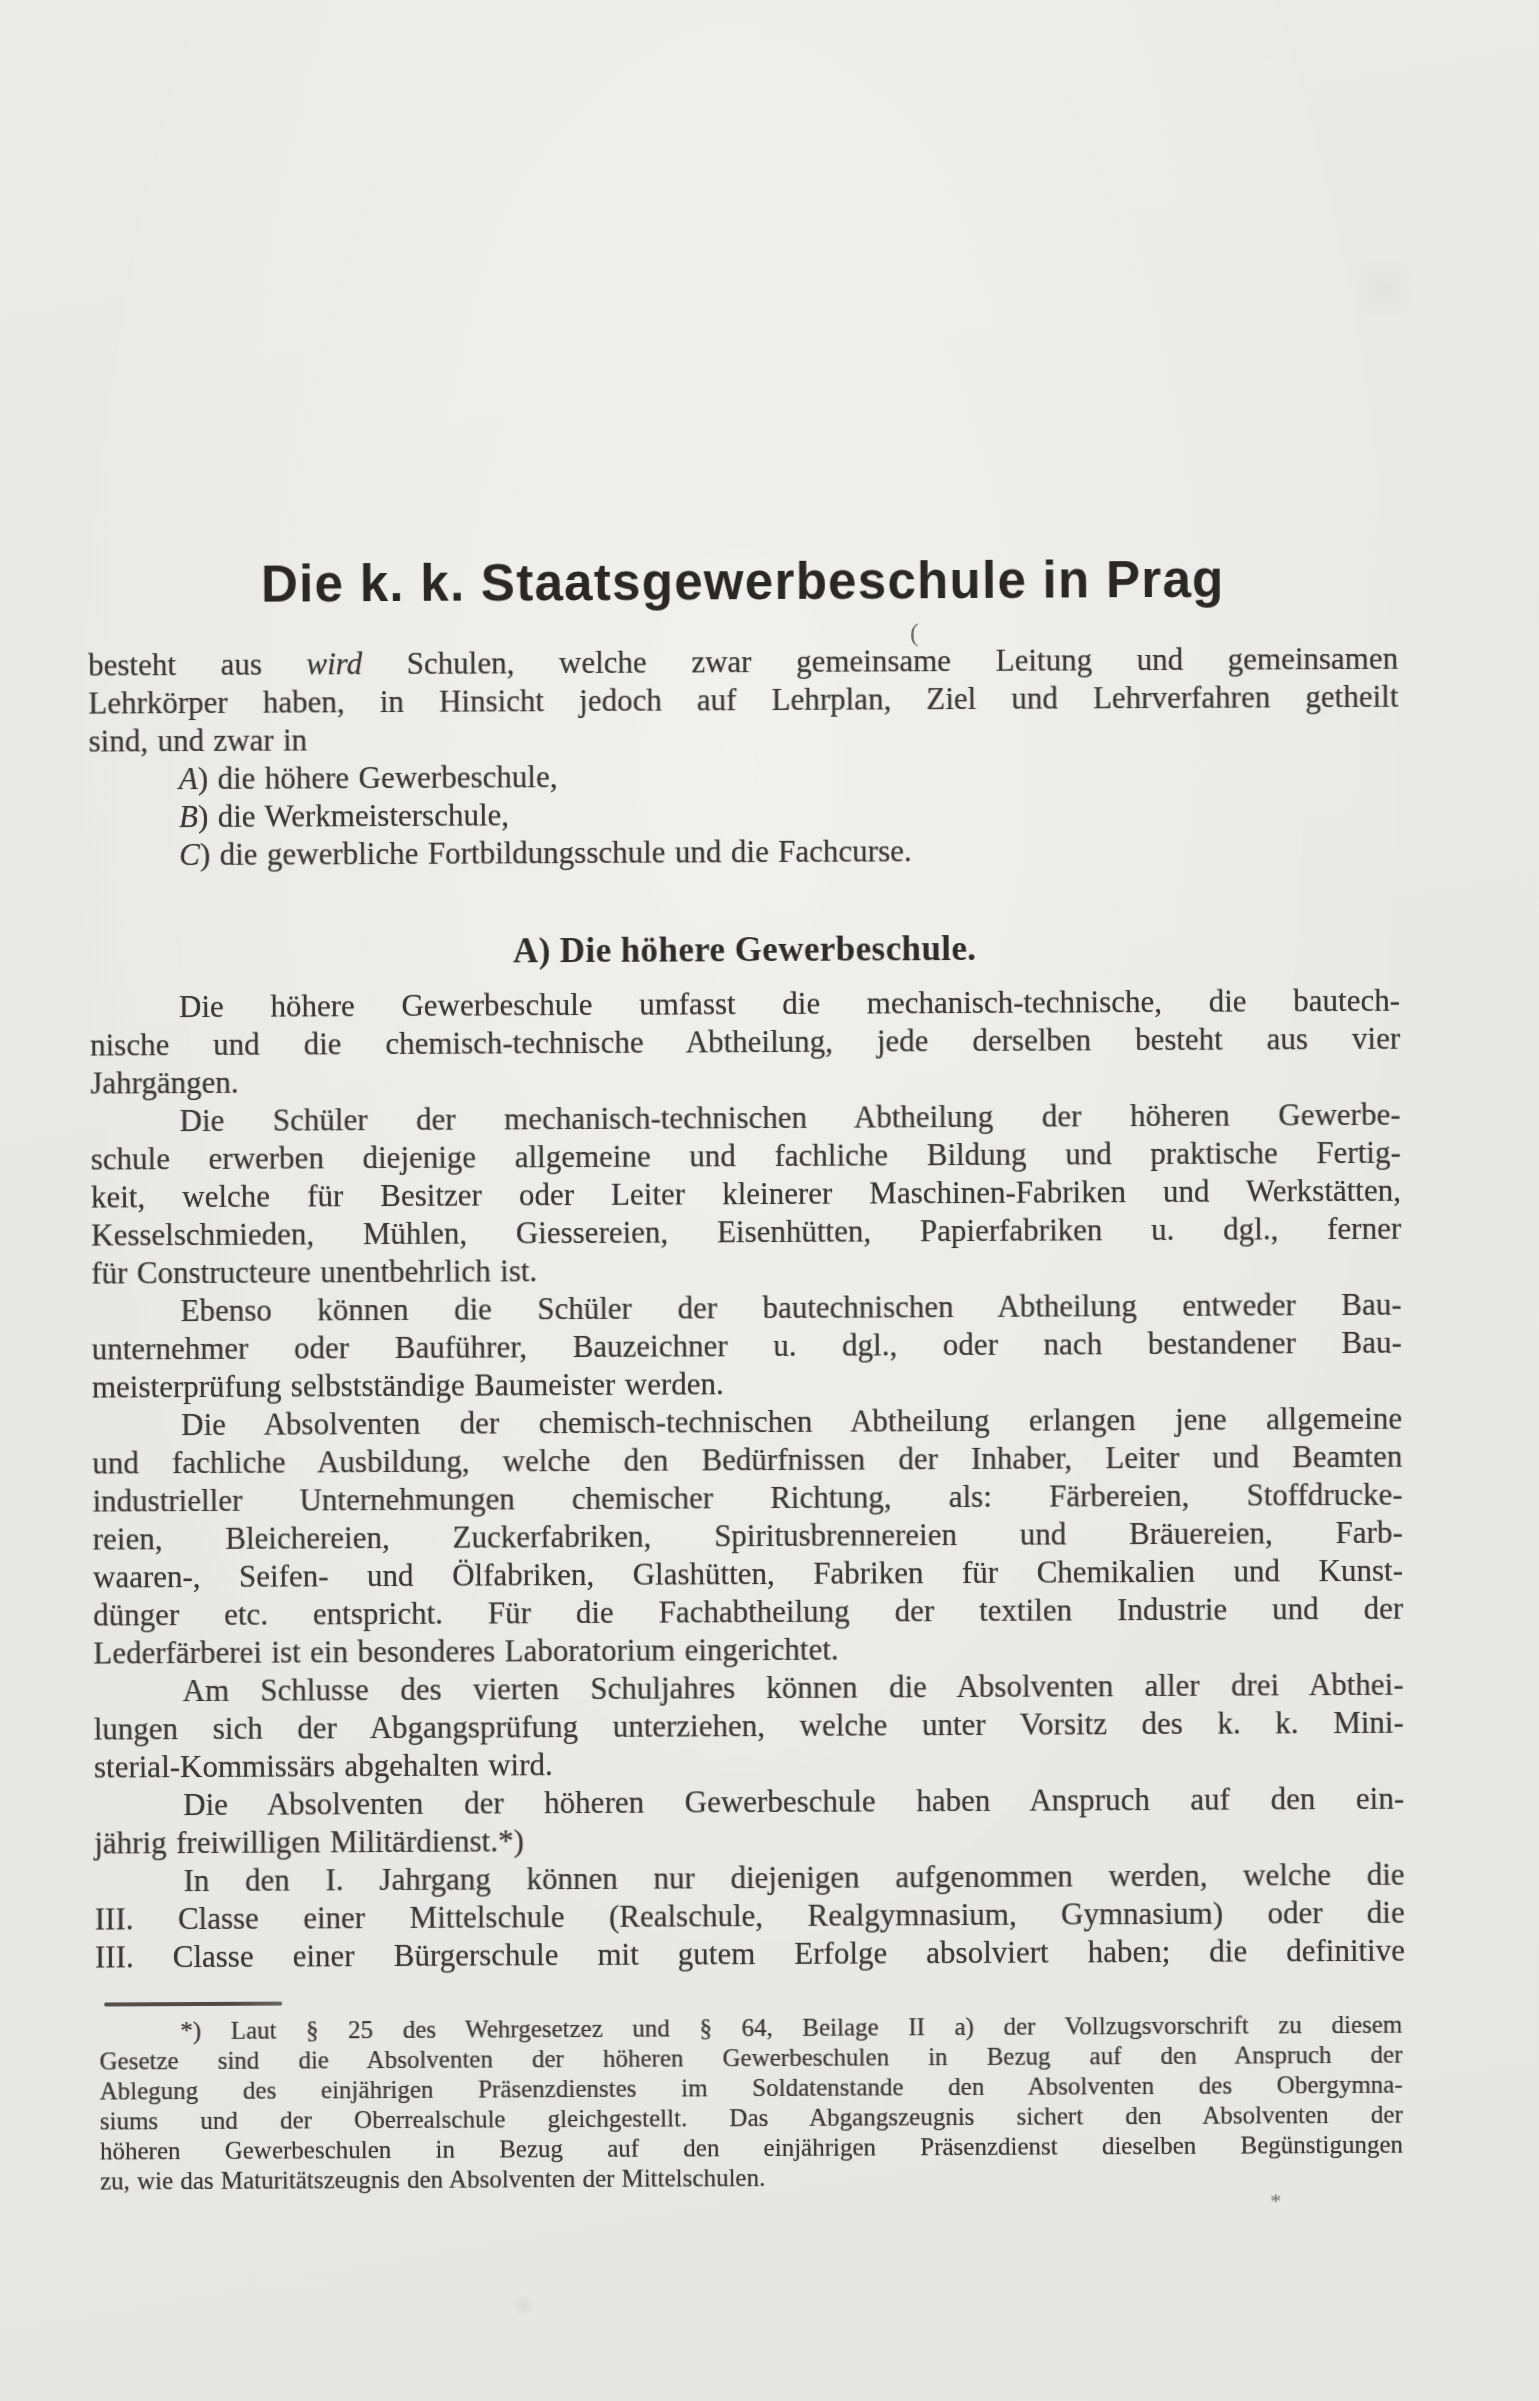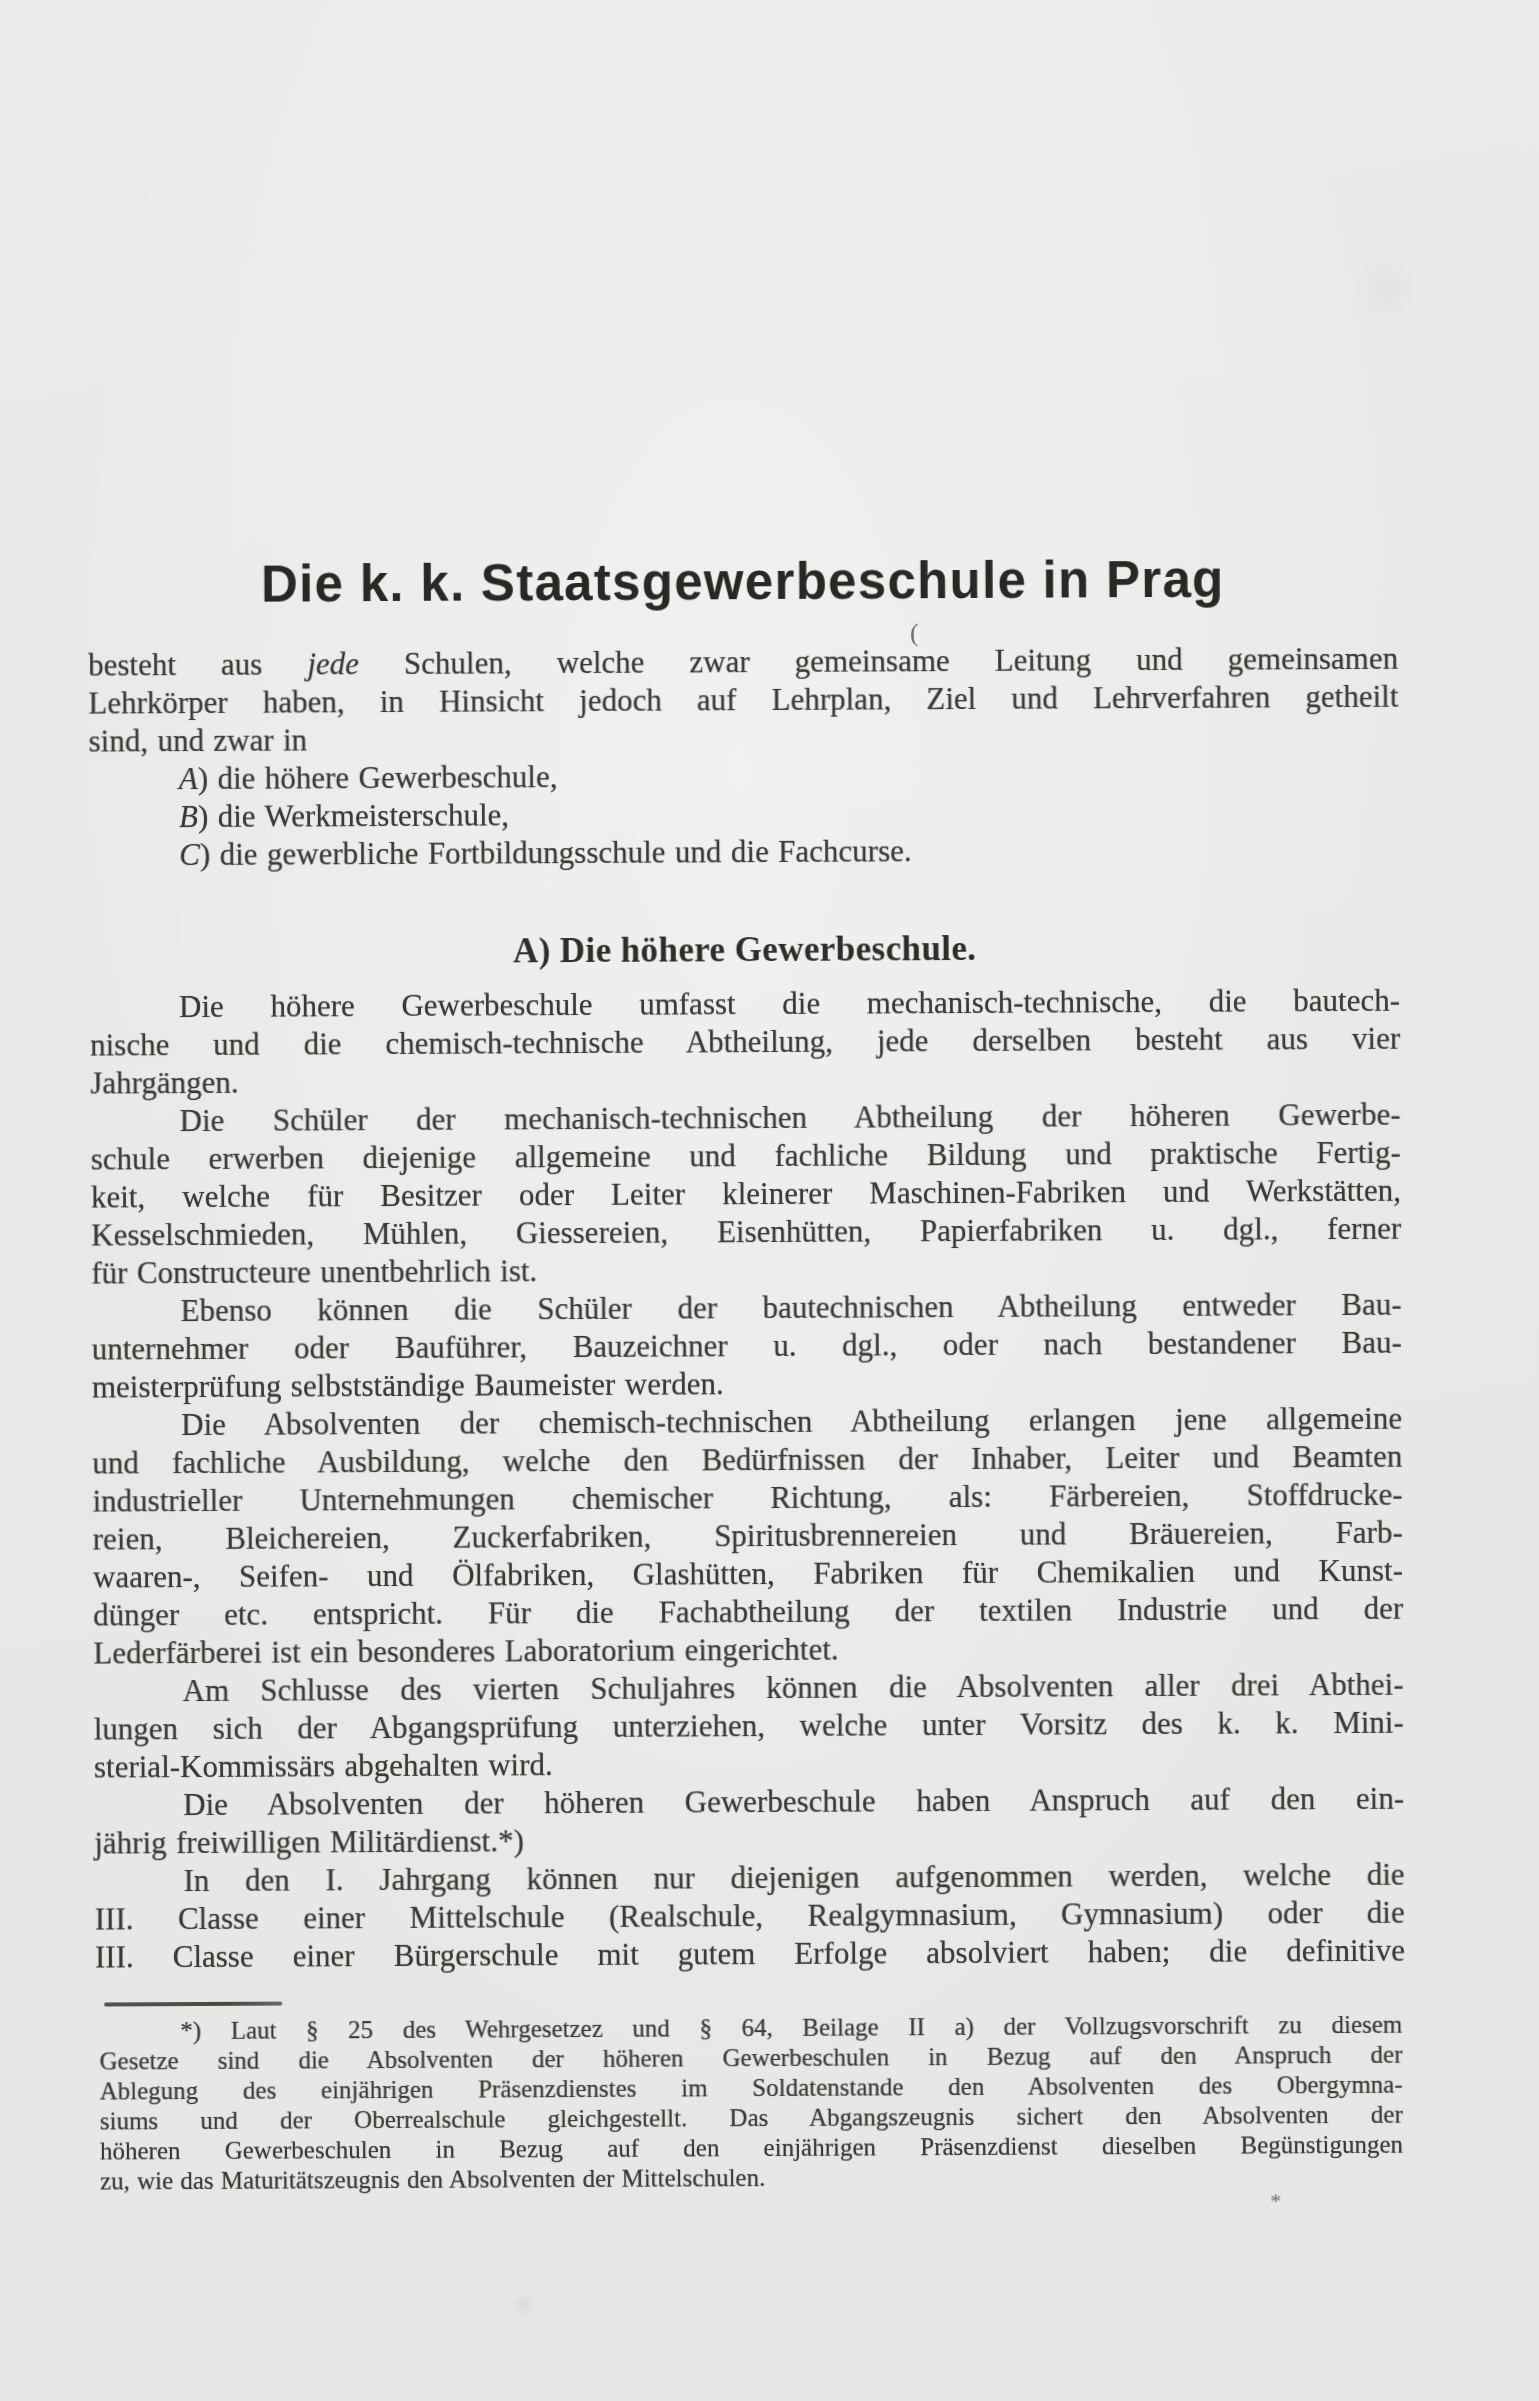--- a/index.html
+++ b/index.html
@@ -73,21 +73,21 @@
 <body>
 
 <div class="page">
   <div class="content">
 
     <h1 class="title">Die k. k. Staatsgewerbeschule in Prag</h1>
 
     <span class="stray stray-paren">(</span>
 
     <div class="textblock intro soft">
-        <div class="ln j">besteht aus <i>jede</i> Schulen, welche zwar gemeinsame Leitung und gemeinsamen</div>
+        <div class="ln j">besteht aus <i>wird</i> Schulen, welche zwar gemeinsame Leitung und gemeinsamen</div>
         <div class="ln j">Lehrkörper haben, in Hinsicht jedoch auf Lehrplan, Ziel und Lehrverfahren getheilt</div>
         <div class="ln">sind, und zwar in</div>
         <div class="ln list"><i>A</i>) die höhere Gewerbeschule,</div>
         <div class="ln list"><i>B</i>) die Werkmeisterschule,</div>
         <div class="ln list"><i>C</i>) die gewerbliche Fortbildungsschule und die Fachcurse.</div>
       </div>
 
     <h2 class="heading">A) Die höhere Gewerbeschule.</h2>
 
     <div class="textblock bodytext soft">

